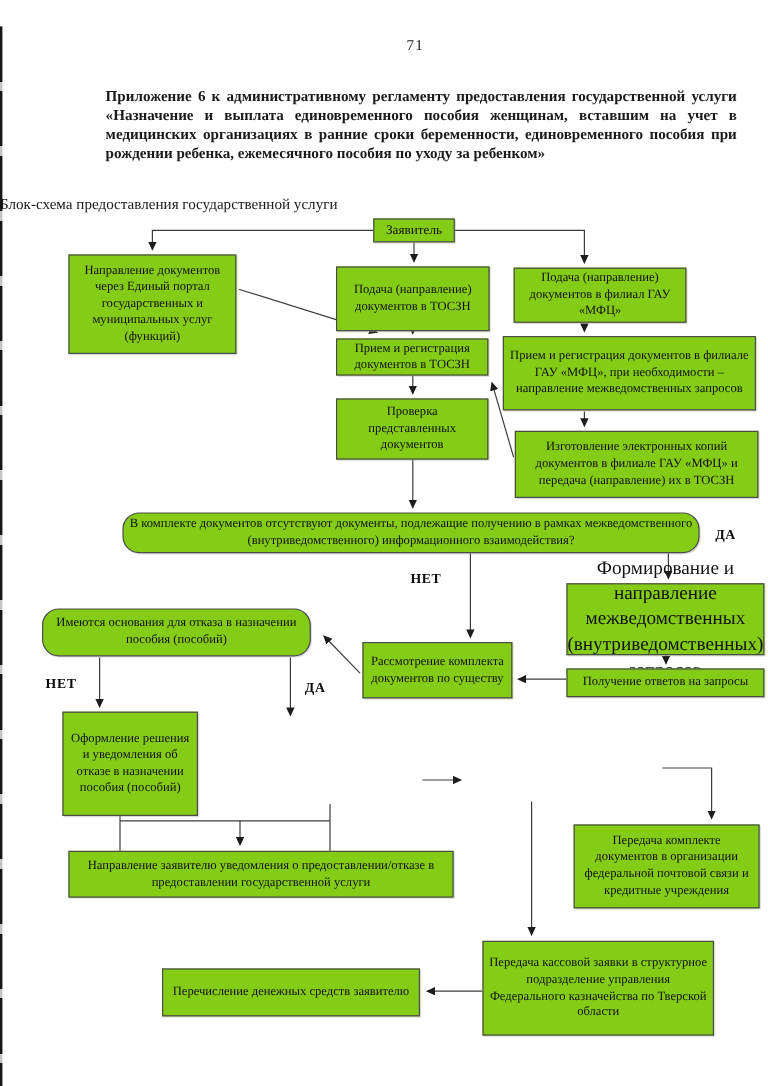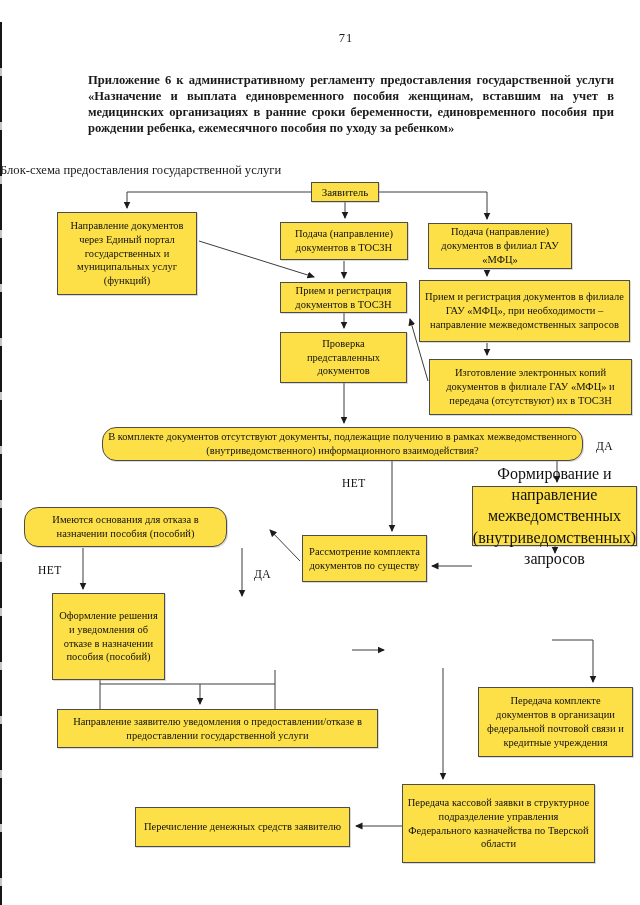--- a/index.html
+++ b/index.html
@@ -23,29 +23,29 @@
     position:absolute;left:88px;top:73px;width:526px;
     font-size:12.6px;line-height:15.9px;text-align:justify;font-weight:bold;
   }
   .title{
     position:absolute;left:0;top:150px;width:640px;
     text-align:left;font-size:12.6px;margin-top:13px;
   }
   svg.connectors{position:absolute;left:0;top:0;width:640px;height:905px;pointer-events:none;}
   .node{
     position:absolute;box-sizing:border-box;
-    border:1px solid #4c4c4c;background:#fde047;
+    border:1px solid #4c4c4c;background:#84cc16;
     box-shadow:1px 1px 0 rgba(150,150,150,.35);
     display:flex;align-items:center;justify-content:center;
     text-align:center;font-size:10.5px;line-height:1.32;
     padding:1px 4px;color:#111;
   }
   .round{border-radius:14px;}
   .blbl{
-    position:absolute;font-weight:normal;font-size:11.5px;color:#0d0d0d;
+    position:absolute;font-weight:bold;font-size:11.5px;color:#0d0d0d;
     letter-spacing:.5px;
   }
 </style>
 </head>
 <body>
 
 <div class="page">
 
   <div class="scan-edge"></div>
 
@@ -85,40 +85,41 @@
       <polyline points="552,640 593,640 593,682" marker-end="url(#ah)"></polyline>
       <polyline points="443,668 443,779" marker-end="url(#ah)"></polyline>
       <polyline points="402,826 356,826" marker-end="url(#ah)"></polyline>
     </g>
   </svg>
 
   <div class="node" style="left:311px;top:182px;width:68px;height:20px;font-size:11px">Заявитель</div>
 
   <div class="node" style="left:57px;top:212px;width:140px;height:83px">Направление документов через Единый портал государственных и муниципальных услуг (функций)</div>
 
-  <div class="node" style="left:280px;top:222px;width:128px;height:38px">Подача (направление) документов в ТОСЗН</div>
+  <div class="node" style="left:280px;top:222px;width:128px;height:54px">Подача (направление) документов в ТОСЗН</div>
 
   <div class="node" style="left:428px;top:223px;width:144px;height:46px">Подача (направление) документов в филиал ГАУ «МФЦ»</div>
 
   <div class="node" style="left:280px;top:282px;width:127px;height:31px">Прием и регистрация документов в ТОСЗН</div>
 
   <div class="node" style="left:419px;top:280px;width:211px;height:62px">Прием и регистрация документов в филиале ГАУ «МФЦ», при необходимости – направление межведомственных запросов</div>
 
   <div class="node" style="left:280px;top:332px;width:127px;height:51px">Проверка представленных документов</div>
 
-  <div class="node" style="left:429px;top:359px;width:203px;height:56px">Изготовление электронных копий документов в филиале ГАУ «МФЦ» и передача (отсутствуют) их в ТОСЗН</div>
+  <div class="node" style="left:429px;top:359px;width:203px;height:56px">Изготовление электронных копий документов в филиале ГАУ «МФЦ» и передача (направление) их в ТОСЗН</div>
 
   <div class="node round" style="left:102px;top:427px;width:481px;height:34px">В комплекте документов отсутствуют документы, подлежащие получению в рамках межведомственного (внутриведомственного) информационного взаимодействия?</div>
 
   <div class="node" style="left:472px;top:486px;width:165px;height:60px;font-size:16px">Формирование и направление межведомственных (внутриведомственных) запросов</div>
 
+  <div class="node" style="left:472px;top:557px;width:165px;height:24px">Получение ответов на запросы</div>
 
   <div class="node" style="left:302px;top:535px;width:125px;height:47px">Рассмотрение комплекта документов по существу</div>
 
-  <div class="node round" style="left:24px;top:507px;width:203px;height:40px">Имеются основания для отказа в назначении пособия (пособий)</div>
+  <div class="node round" style="left:35px;top:507px;width:224px;height:40px">Имеются основания для отказа в назначении пособия (пособий)</div>
 
   <div class="node" style="left:52px;top:593px;width:113px;height:87px">Оформление решения и уведомления об отказе в назначении пособия (пособий)</div>
 
 
   <div class="node" style="left:57px;top:709px;width:321px;height:39px">Направление заявителю уведомления о предоставлении/отказе в предоставлении государственной услуги</div>
 
 
   <div class="node" style="left:478px;top:687px;width:155px;height:70px">Передача комплекте документов в организации федеральной почтовой связи и кредитные учреждения</div>
 
   <div class="node" style="left:402px;top:784px;width:193px;height:79px">Передача кассовой заявки в структурное подразделение управления Федерального казначейства по Тверской области</div>

